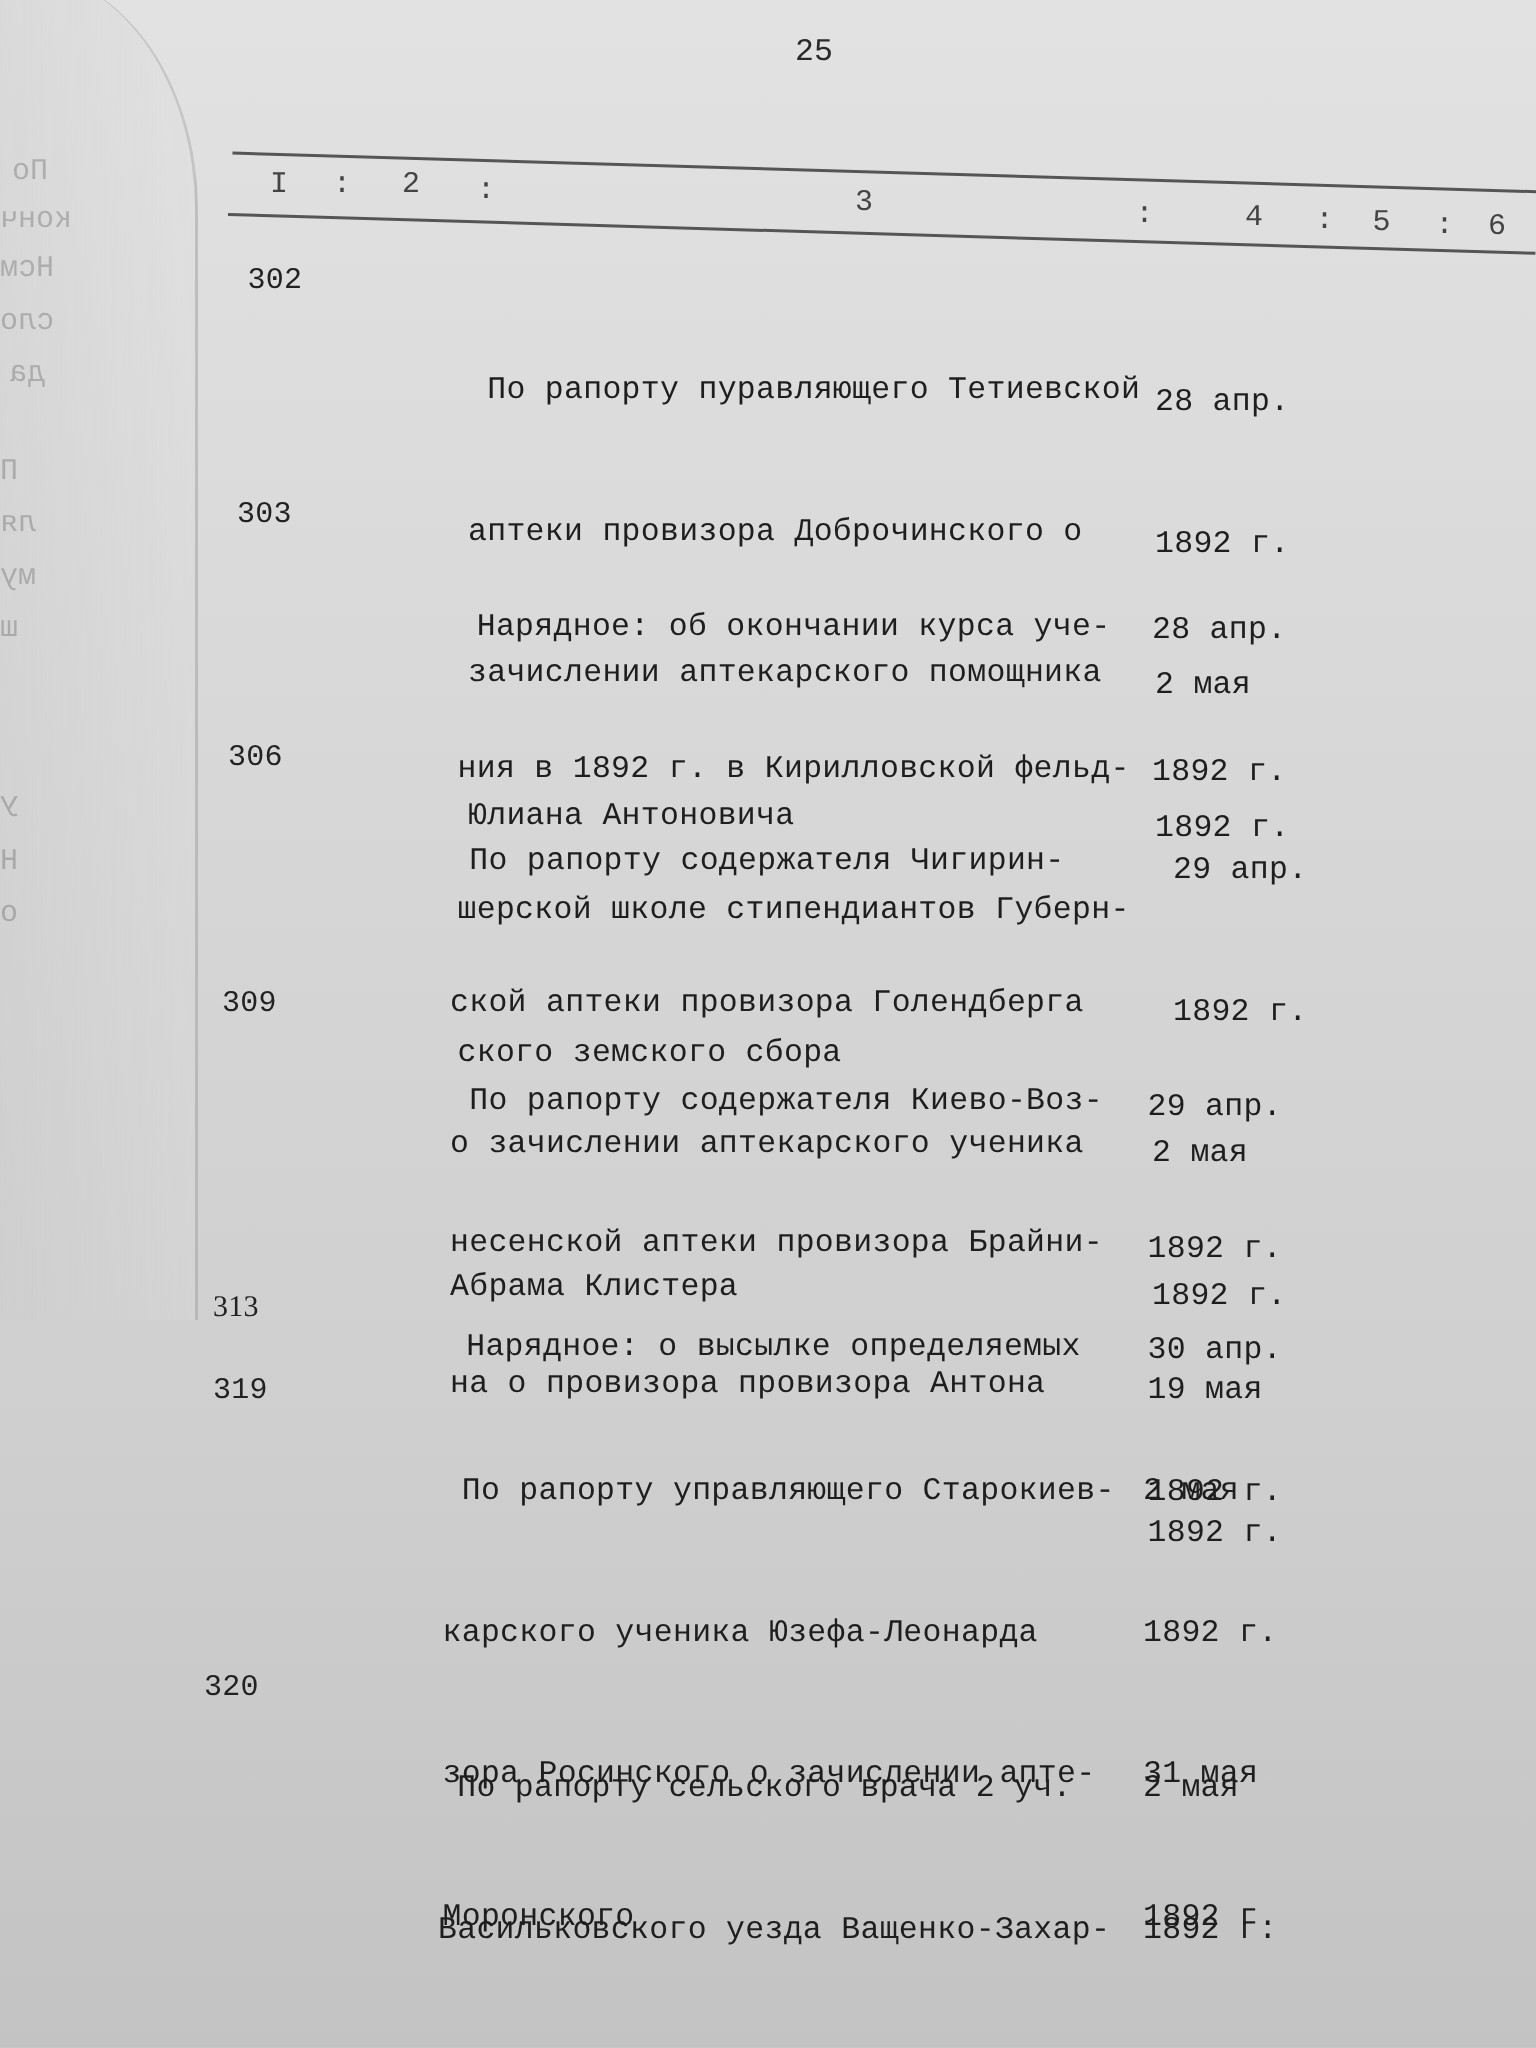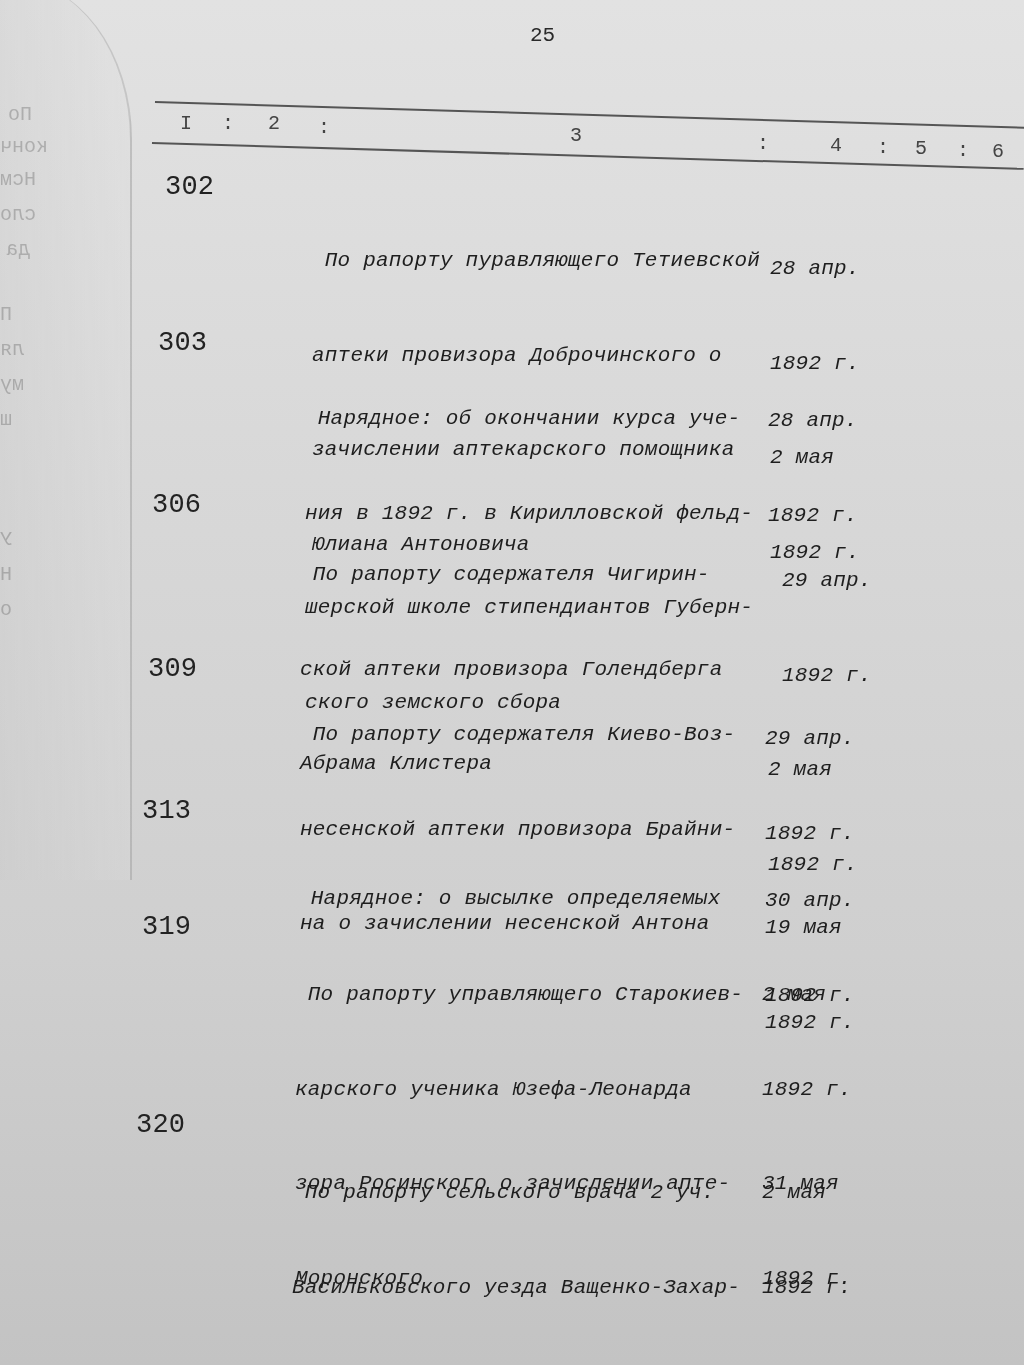--- a/index.html
+++ b/index.html
@@ -62,33 +62,33 @@
       color: #444;
     }
     .entry {
       position: absolute;
       font-size: 21px;
       line-height: 31.5px;
       letter-spacing: 0.2px;
     }
     .entry-num {
       position: absolute;
-      font-size: 27px;
+      font-size: 20px;
       color: #222;
     }
     .entry-text {
       position: absolute;
       width: 470px;
       white-space: pre;
     }
     .entry-dates {
       position: absolute;
       white-space: pre;
     }
-    .line { display: block; height: 31.5px; font-style: italic; }
+    .line { display: block; height: 31.5px; }
   </style>
 </head>
 <body>
 
 <div class="page">
 
   <div class="prev-page"></div>
 
   <div class="bleed" style="top:100px; left:8px;">По</div>
   <div class="bleed" style="top:132px; left:0px;">конч</div>
@@ -148,47 +148,48 @@
       <span class="line">28 апр.</span>
       <span class="line">1892 г.</span>
     </div>
   </div>
 
   <div class="entry">
     <span class="entry-num" style="left:152px; top:490px;">306</span>
     <div class="entry-text" style="left:300px; top:496px;">
       <span class="line"> По рапорту содержателя Чигирин-</span>
       <span class="line">ской аптеки провизора Голендберга</span>
+      <span class="line">о зачислении аптекарского ученика</span>
       <span class="line">Абрама Клистера</span>
     </div>
     <div class="entry-dates" style="left:782px; top:502px;">
       <span class="line">29 апр.</span>
       <span class="line">1892 г.</span>
       <span class="line" style="margin-left:-14px;">2 мая</span>
       <span class="line" style="margin-left:-14px;">1892 г.</span>
     </div>
   </div>
 
   <div class="entry">
     <span class="entry-num" style="left:148px; top:654px;">309</span>
     <div class="entry-text" style="left:300px; top:656px;">
       <span class="line"> По рапорту содержателя Киево-Воз-</span>
       <span class="line">несенской аптеки провизора Брайни-</span>
-      <span class="line">на о зачислении несенской Антона</span>
+      <span class="line">на о провизора провизора Антона</span>
     </div>
     <div class="entry-dates" style="left:765px; top:660px;">
       <span class="line">29 апр.</span>
       <span class="line">1892 г.</span>
       <span class="line">19 мая</span>
       <span class="line">1892 г.</span>
     </div>
   </div>
 
   <div class="entry">
-    <span class="entry-num" style="left:142px; top:796px;">313</span>
+    <span class="entry-num" style="left:142px; top:856px;font-family:Liberation Serif, serif;">313</span>
     <div class="entry-text" style="left:298px; top:820px;">
       <span class="line"> Нарядное: о высылке определяемых</span>
     </div>
     <div class="entry-dates" style="left:765px; top:822px;">
       <span class="line">30 апр.</span>
       <span class="line">1892 г.</span>
     </div>
   </div>
 
   <div class="entry">

